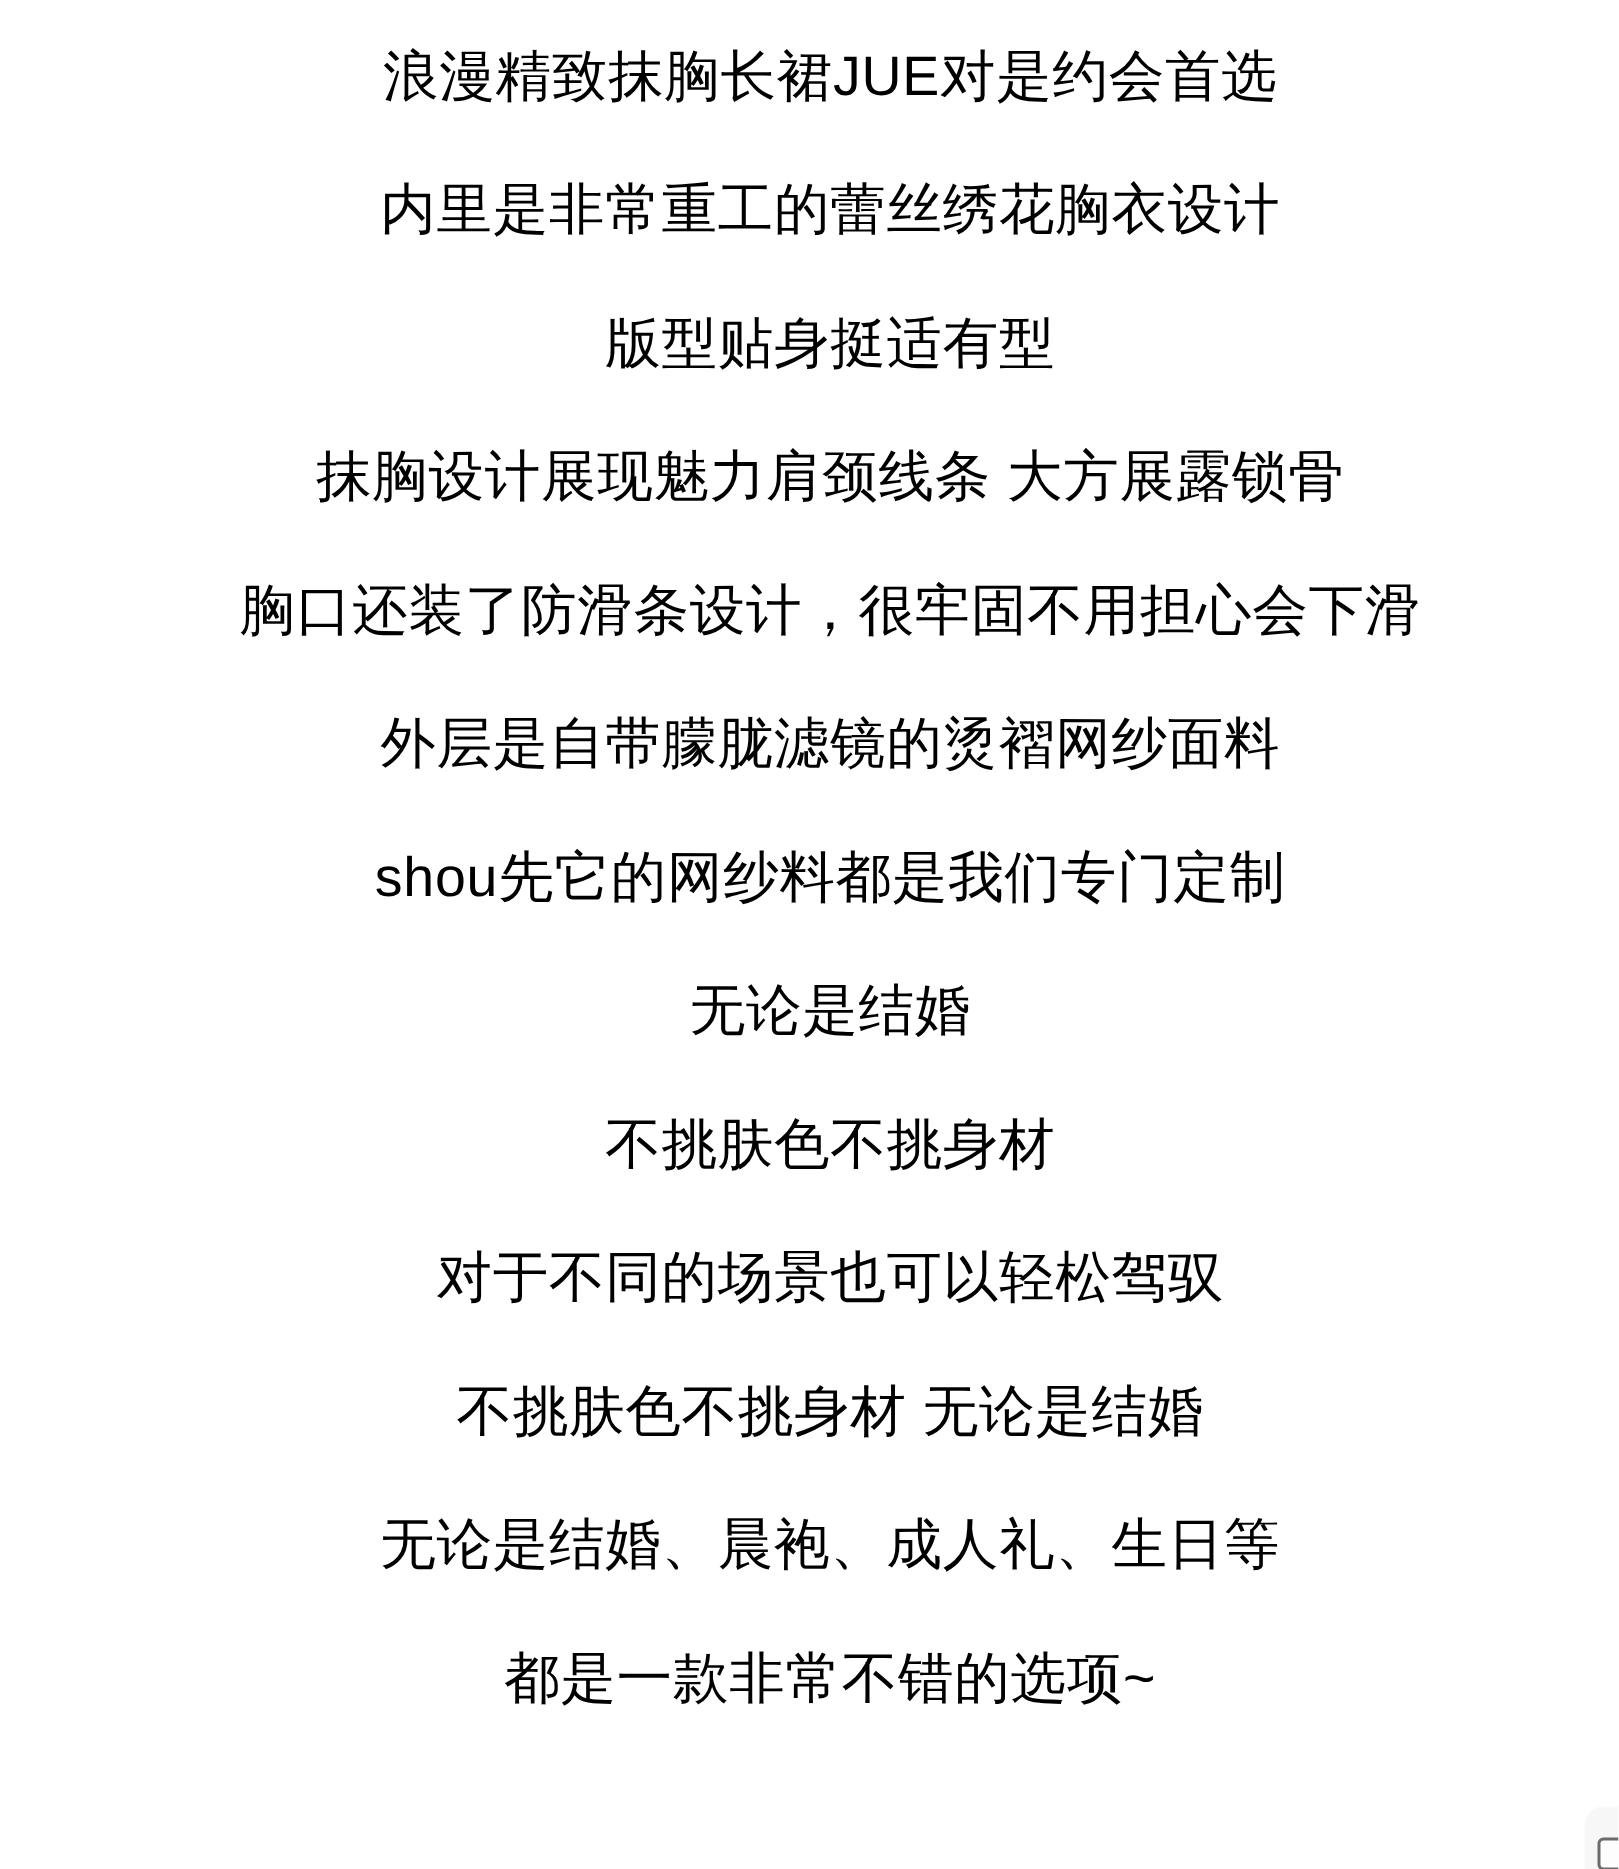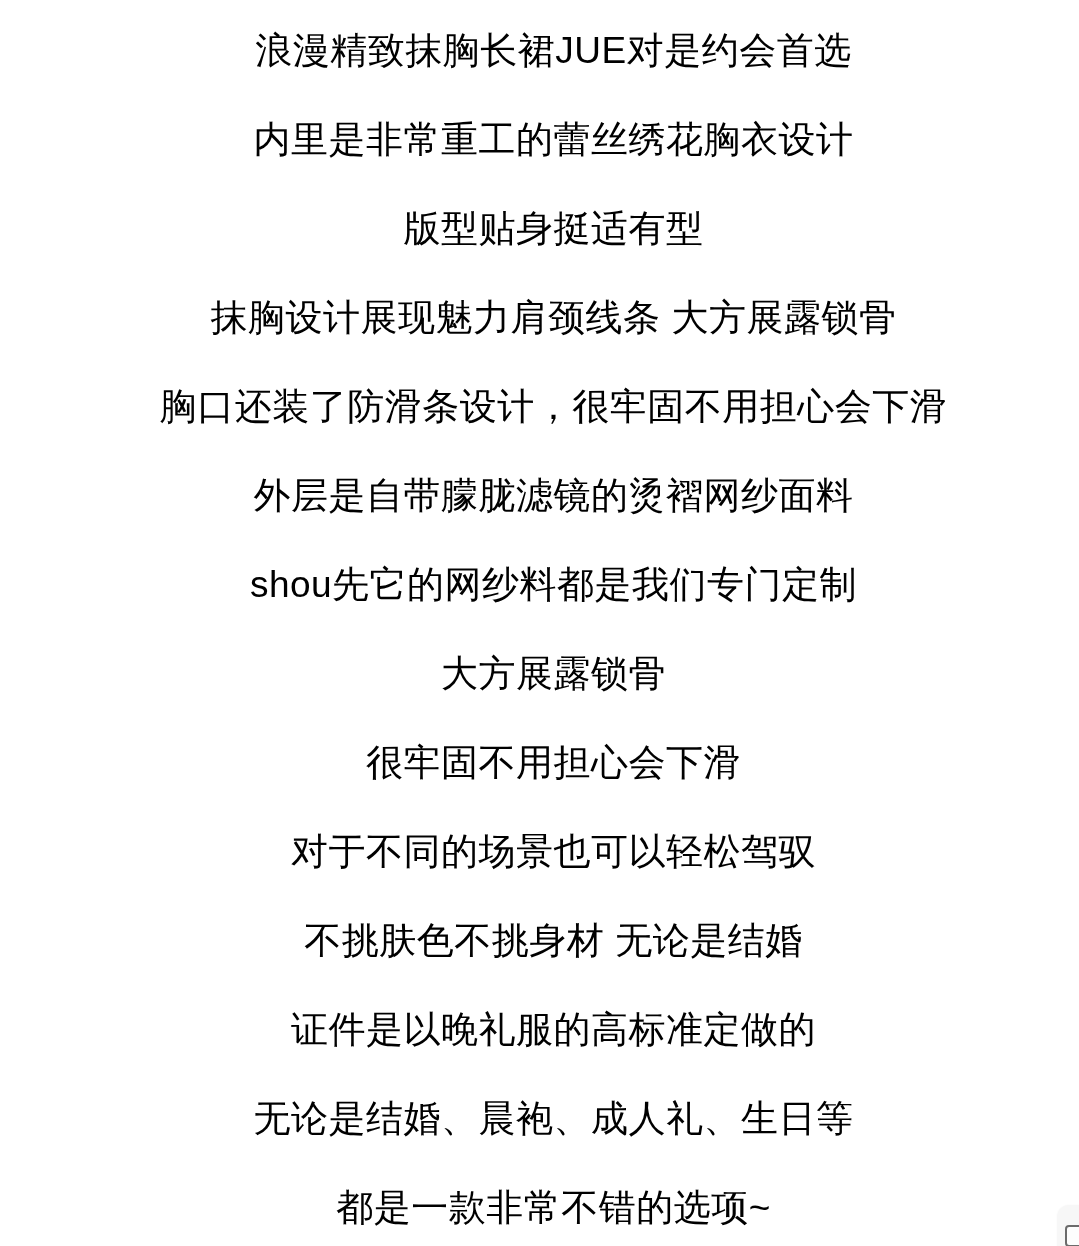--- a/index.html
+++ b/index.html
@@ -58,25 +58,24 @@
 
 <div class="page">
   <main class="text-body">
     <p class="line">浪漫精致抹胸长裙JUE对是约会首选</p>
     <p class="line">内里是非常重工的蕾丝绣花胸衣设计</p>
     <p class="line">版型贴身挺适有型</p>
     <p class="line">抹胸设计展现魅力肩颈线条 大方展露锁骨</p>
     <p class="line">胸口还装了防滑条设计，很牢固不用担心会下滑</p>
     <p class="line">外层是自带朦胧滤镜的烫褶网纱面料</p>
     <p class="line">shou先它的网纱料都是我们专门定制</p>
-    <p class="line">大方展露锁骨</p>
-    <p class="line">很牢固不用担心会下滑</p>
+    <p class="line">无论是结婚</p>
+    <p class="line">不挑肤色不挑身材</p>
     <p class="line">对于不同的场景也可以轻松驾驭</p>
     <p class="line">不挑肤色不挑身材 无论是结婚</p>
-    <p class="line">证件是以晚礼服的高标准定做的</p>
     <p class="line">无论是结婚、晨袍、成人礼、生日等</p>
     <p class="line">都是一款非常不错的选项~</p>
   </main>
 
   <div class="floating-corner">
     <span class="corner-icon"></span>
   </div>
 </div>
 
 </body></html>

